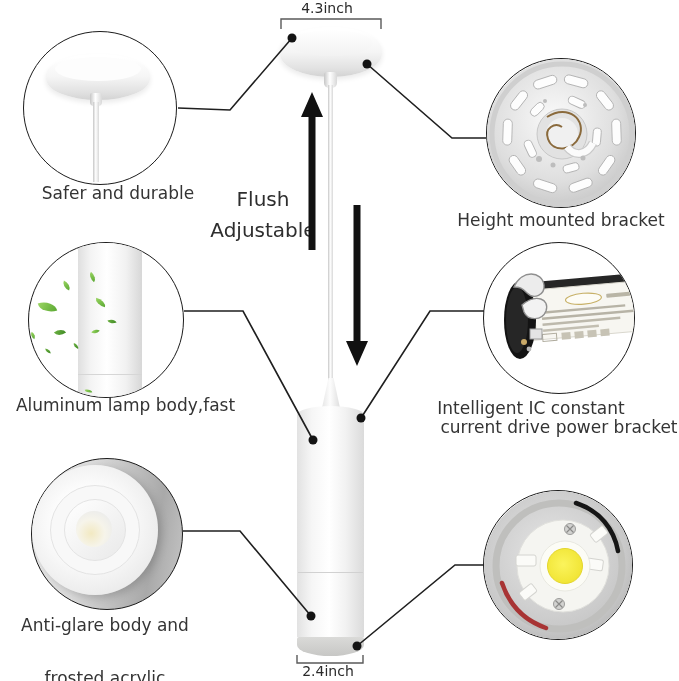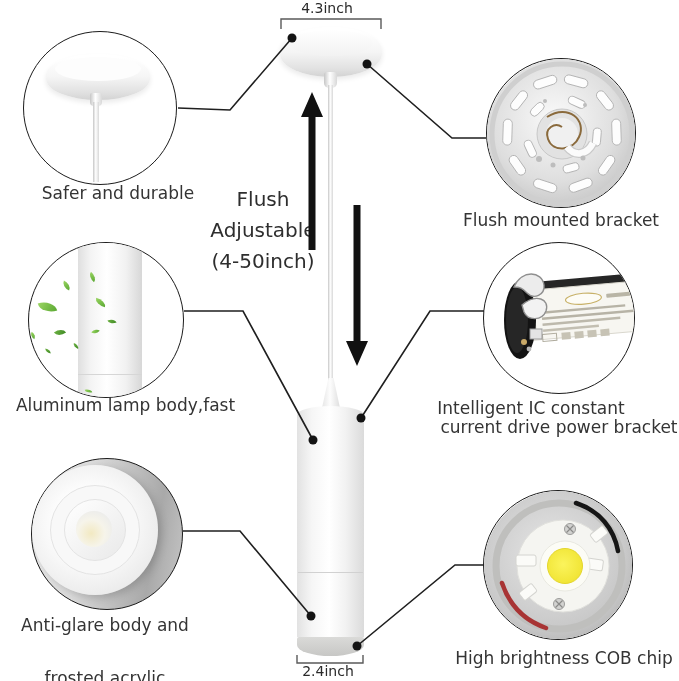--- a/index.html
+++ b/index.html
@@ -58,21 +58,20 @@
               border-radius:50% 50% 0 0 / 9px 9px 0 0;
               background:linear-gradient(90deg,#e2e2e2 0,#f6f6f6 22%,#ffffff 48%,#f2f2f2 72%,#dbdbdb 100%);"></div>
   <div class="abs" style="left:298px; top:572px; width:65px; height:1px; background:#d1d1d1;"></div>
   <div class="abs" style="left:297px; top:637px; width:67px; height:19px;
               border-radius:2px 2px 50% 50% / 2px 2px 11px 11px;
               background:linear-gradient(180deg,#dadad8,#c7c7c5);"></div>
 
   <div class="abs" style="left:196px; top:184px; width:134px;">
     <div class="hline">Flush</div>
     <div class="hline">Adjustable</div>
-    <div class="hline">(4-50inch)</div>
   </div>
 
   <div class="dim" style="left:327px; top:0px;">4.3inch</div>
   <div class="dim" style="left:328px; top:663px;">2.4inch</div>
 
   <div class="callout" style="left:23px; top:31px; width:154px; height:154px;">
     <div style="left:22px; top:22px; width:104px; height:46px; border-radius:50%/46%;
                 background:linear-gradient(180deg,#ffffff 8%,#f5f5f5 50%,#e0e0e0 85%,#d3d3d3);
                 box-shadow:0 3px 5px rgba(0,0,0,0.08);"></div>
     <div style="left:31px; top:25px; width:86px; height:24px; border-radius:50%; background:#fdfdfd;"></div>
@@ -149,21 +148,21 @@
       <path d="M80,88 C88,98 100,96 106,84" fill="none" stroke="#fbfbfb" stroke-width="6.5"></path>
       <g fill="#bdbdbd">
         <circle cx="52" cy="100" r="3"></circle>
           <circle cx="66" cy="106" r="2.5"></circle>
         <circle cx="96" cy="99" r="2.5"></circle>
           <circle cx="58" cy="42" r="2"></circle>
           <circle cx="98" cy="46" r="2"></circle>
       </g>
     </svg>
   </div>
-  <div class="lbl" style="left:561px; top:211px;">Flush mounted bracket</div>
+  <div class="lbl" style="left:561px; top:211px;">Height mounted bracket</div>
 
   <div class="callout" style="left:483px; top:242px; width:152px; height:152px;">
     <svg width="152" height="152" viewBox="0 0 152 152">
       <g transform="rotate(-5 40 76)">
         <rect x="34" y="40" width="130" height="12" rx="2" fill="#262626"></rect>
         <rect x="34" y="48" width="130" height="50" rx="3" fill="#f7f6f1" stroke="#d9d7ce"></rect>
         <ellipse cx="101" cy="61" rx="18" ry="5.5" fill="#fdfcf6" stroke="#c8b168" stroke-width="1.2"></ellipse>
         <rect x="124" y="58" width="24" height="4" rx="1" fill="#b9b5a6"></rect>
         <rect x="44" y="56" width="7" height="34" fill="none" stroke="#d4d2c8"></rect>
         <g>
@@ -219,21 +218,20 @@
         <path d="M82.5,34.5 L89.5,41.5 M89.5,34.5 L82.5,41.5" stroke="#8a8a88" stroke-width="1.2"></path>
       </g>
       <g>
         <circle cx="75" cy="113" r="5.5" fill="#d2d2d0" stroke="#9c9c9a"></circle>
         <path d="M71.5,109.5 L78.5,116.5 M78.5,109.5 L71.5,116.5" stroke="#8a8a88" stroke-width="1.2"></path>
       </g>
       <circle cx="81" cy="75" r="25" fill="#fcfcf6" stroke="#e8e8e0"></circle>
       <circle cx="81" cy="75" r="17.5" fill="url(#chipG)" stroke="#e3d52c"></circle>
     </svg>
   </div>
-  <div class="lbl" style="left:564px; top:649px;">High brightness COB chip</div>
 
   <svg class="overlay" width="679" height="681" viewBox="0 0 679 681">
 
     <polyline class="leader" points="178,108 230,110 292,38"></polyline>
     <polyline class="leader" points="486,138 452,138 367,64"></polyline>
     <polyline class="leader" points="184,311 243,311 313,440"></polyline>
     <polyline class="leader" points="484,311 430,311 361,418"></polyline>
     <polyline class="leader" points="183,531 240,531 311,616"></polyline>
     <polyline class="leader" points="483,565 455,565 357,646"></polyline>
 

